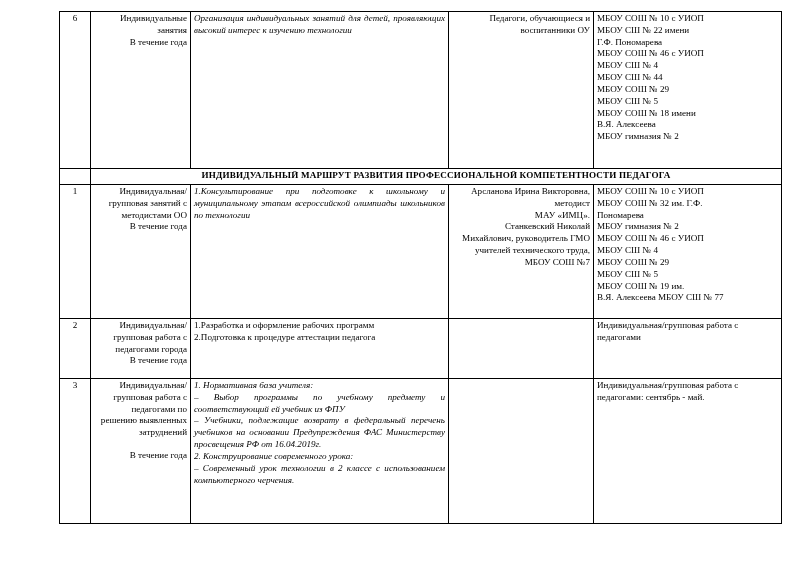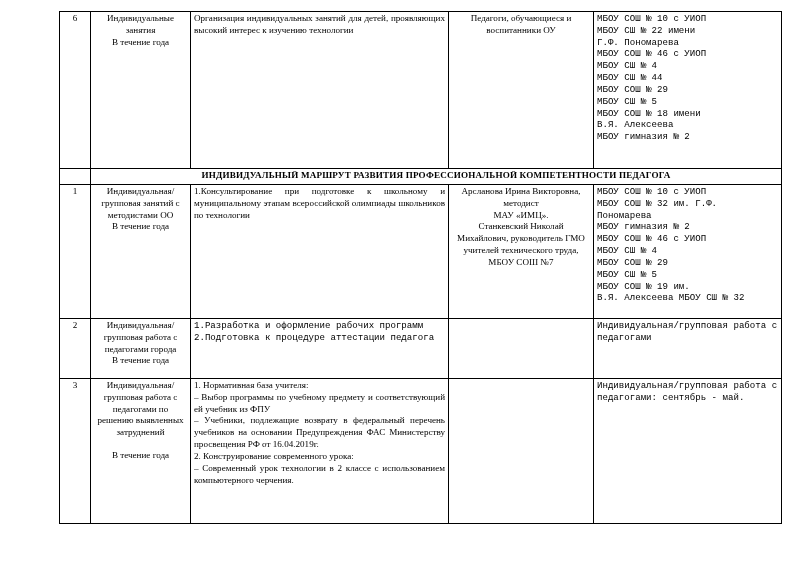--- a/index.html
+++ b/index.html
@@ -40,30 +40,30 @@
   col.c2 { width: 100px; }
   col.c3 { width: 258px; }
   col.c4 { width: 145px; }
   col.c5 { width: 188px; }
 
   td.num {
     text-align: center;
     vertical-align: top;
   }
   td.ctr {
-    text-align: center;
+    text-align: right;
   }
   td.just {
     text-align: justify;
     text-align-last: left;
     hyphens: none;
+    font-style: italic;
   }
   td.left {
     text-align: left;
-    font-family: Liberation Mono, monospace;
   }
   td.section-head {
     text-align: center;
     font-weight: bold;
     font-size: 9.3px;
     letter-spacing: 0.02em;
     padding: 2px 3px 2px 3px;
     vertical-align: middle;
   }
   .blank-line { display: block; height: 11px; }
@@ -145,21 +145,21 @@
         <td class="left">
             <p class="pgh">МБОУ СОШ № 10 с УИОП</p>
             <p class="pgh">МБОУ СОШ № 32 им. Г.Ф.</p>
             <p class="pgh">Пономарева</p>
             <p class="pgh">МБОУ гимназия № 2</p>
             <p class="pgh">МБОУ СОШ № 46 с УИОП</p>
             <p class="pgh">МБОУ СШ № 4</p>
             <p class="pgh">МБОУ СОШ № 29</p>
             <p class="pgh">МБОУ СШ № 5</p>
             <p class="pgh">МБОУ СОШ № 19 им.</p>
-            <p class="pgh">В.Я. Алексеева МБОУ СШ № 32</p>
+            <p class="pgh">В.Я. Алексеева МБОУ СШ № 77</p>
           </td>
       </tr>
 
       <tr style="height: 60px;">
         <td class="num">
             <p class="pgh">2</p>
           </td>
         <td class="ctr">
             <p class="pgh">Индивидуальная/групповая работа с педагогами города</p>
             <p class="pgh">В течение года</p>

